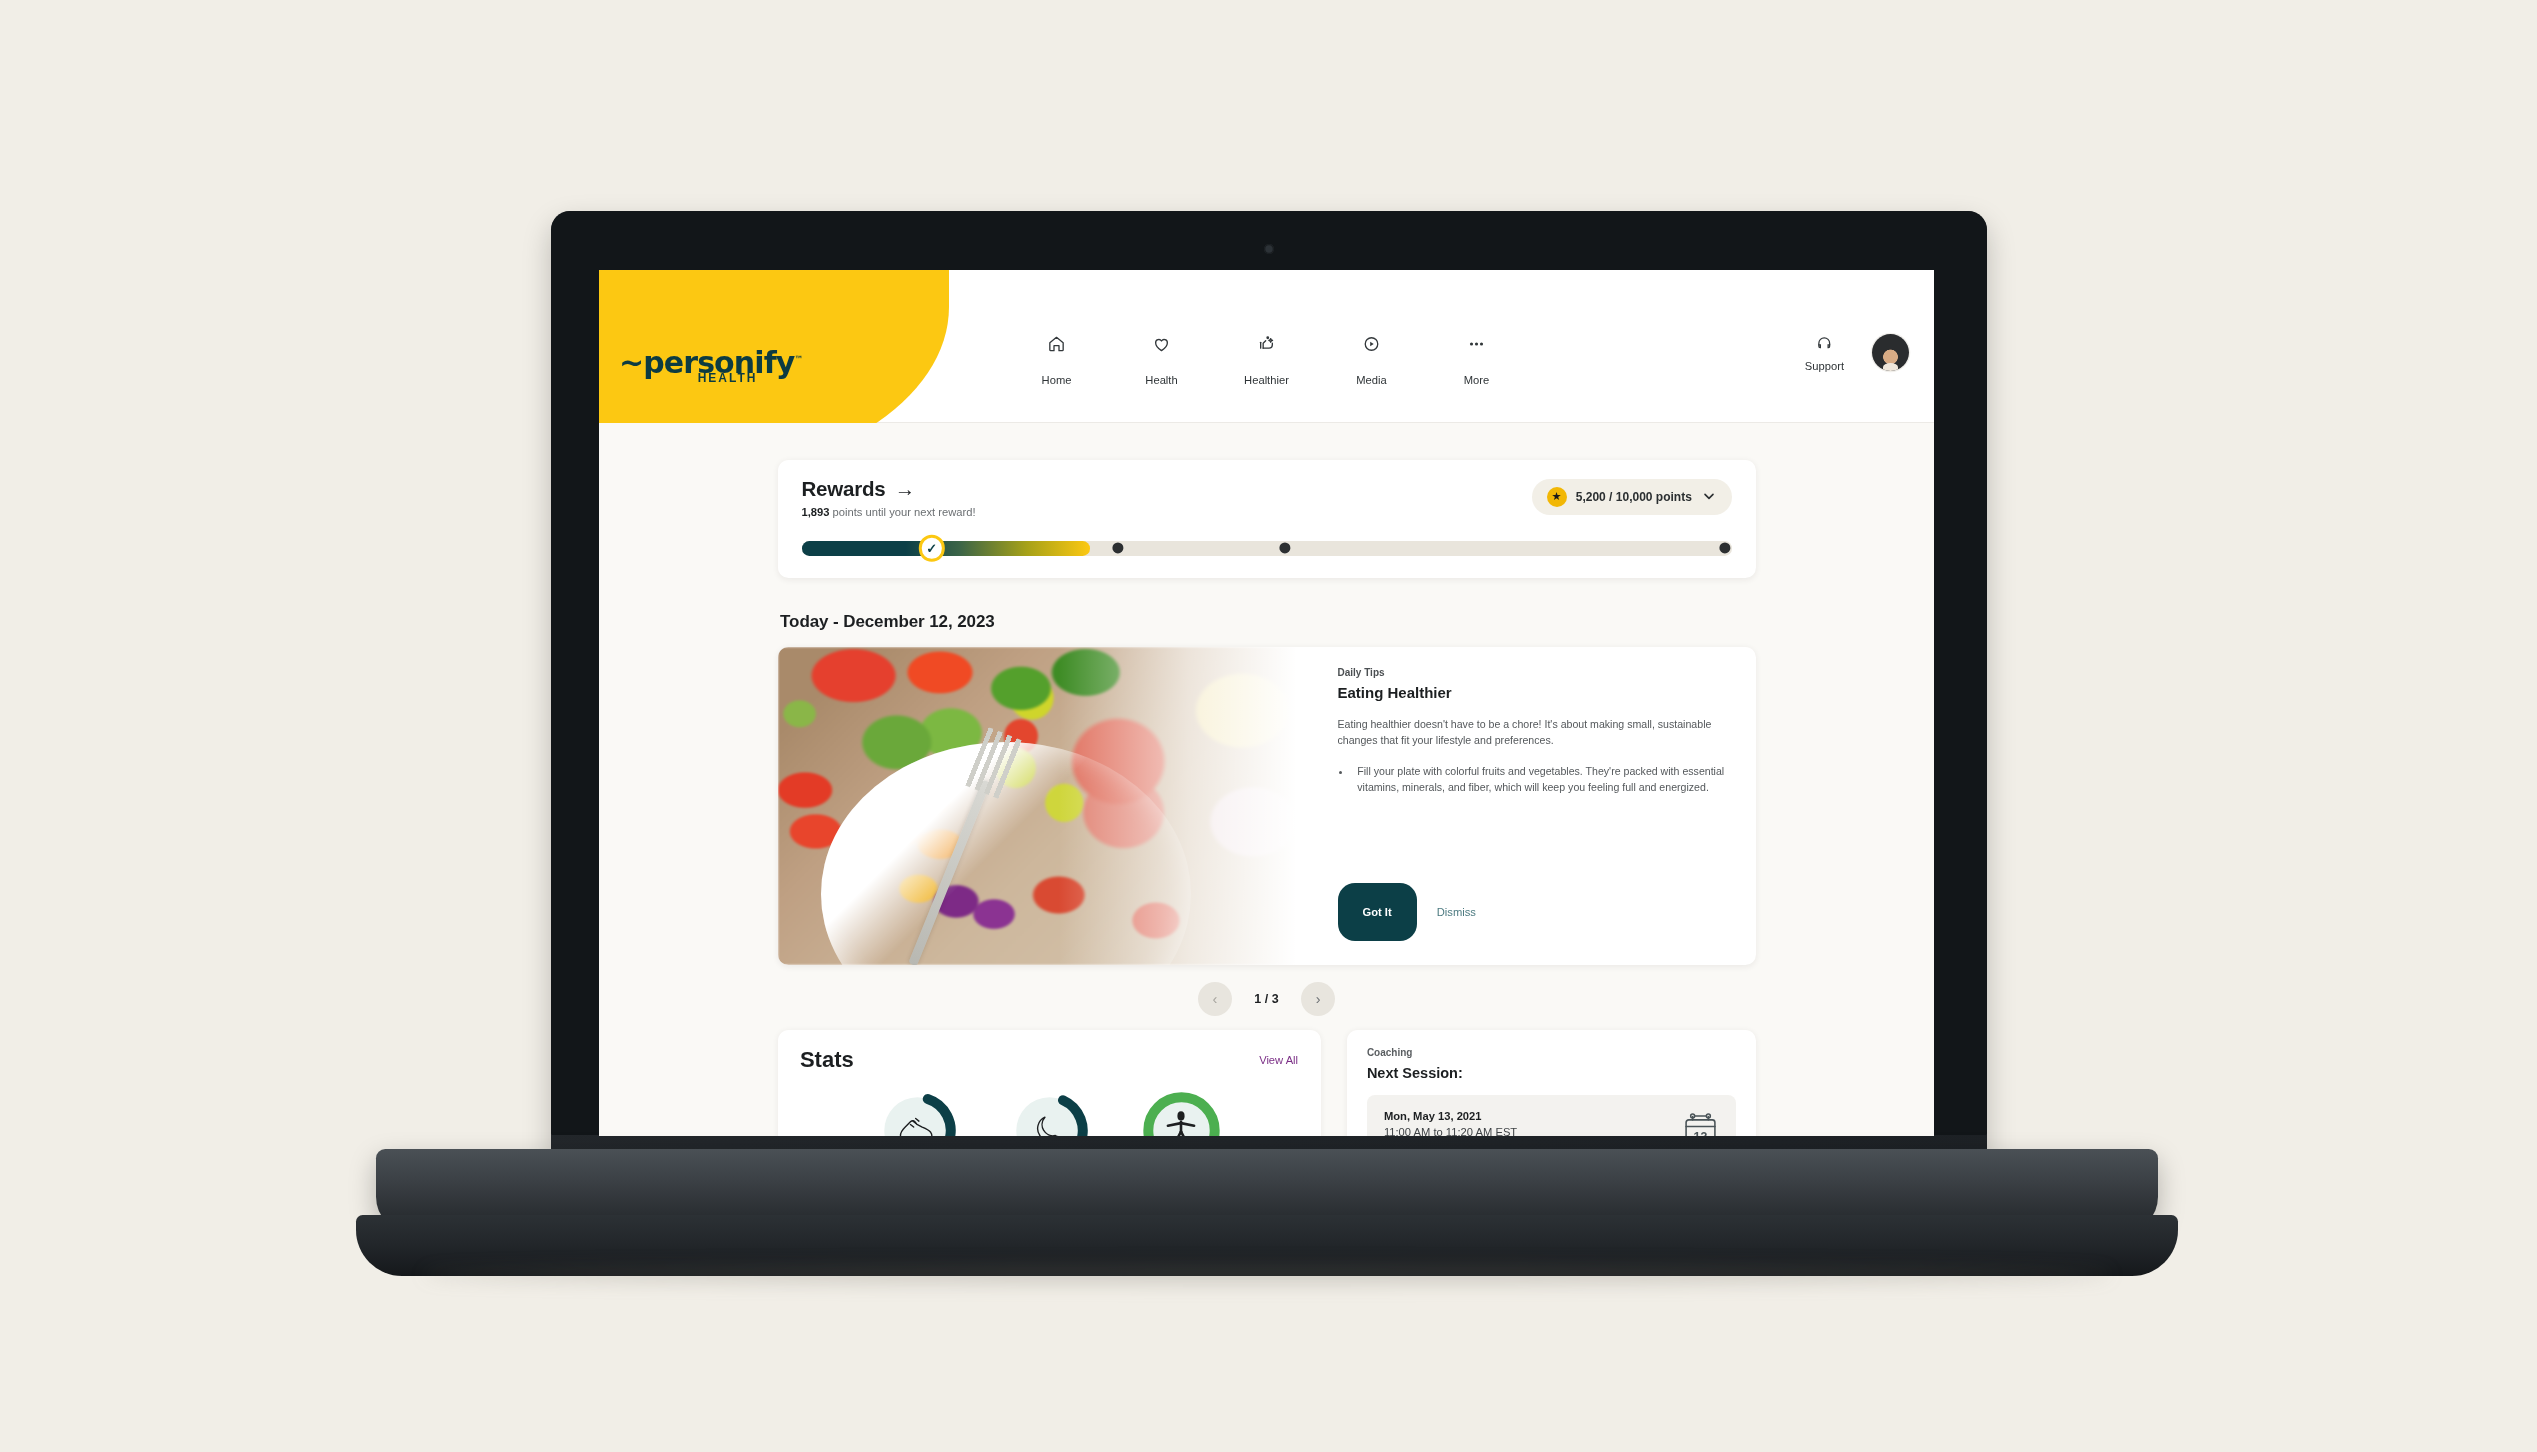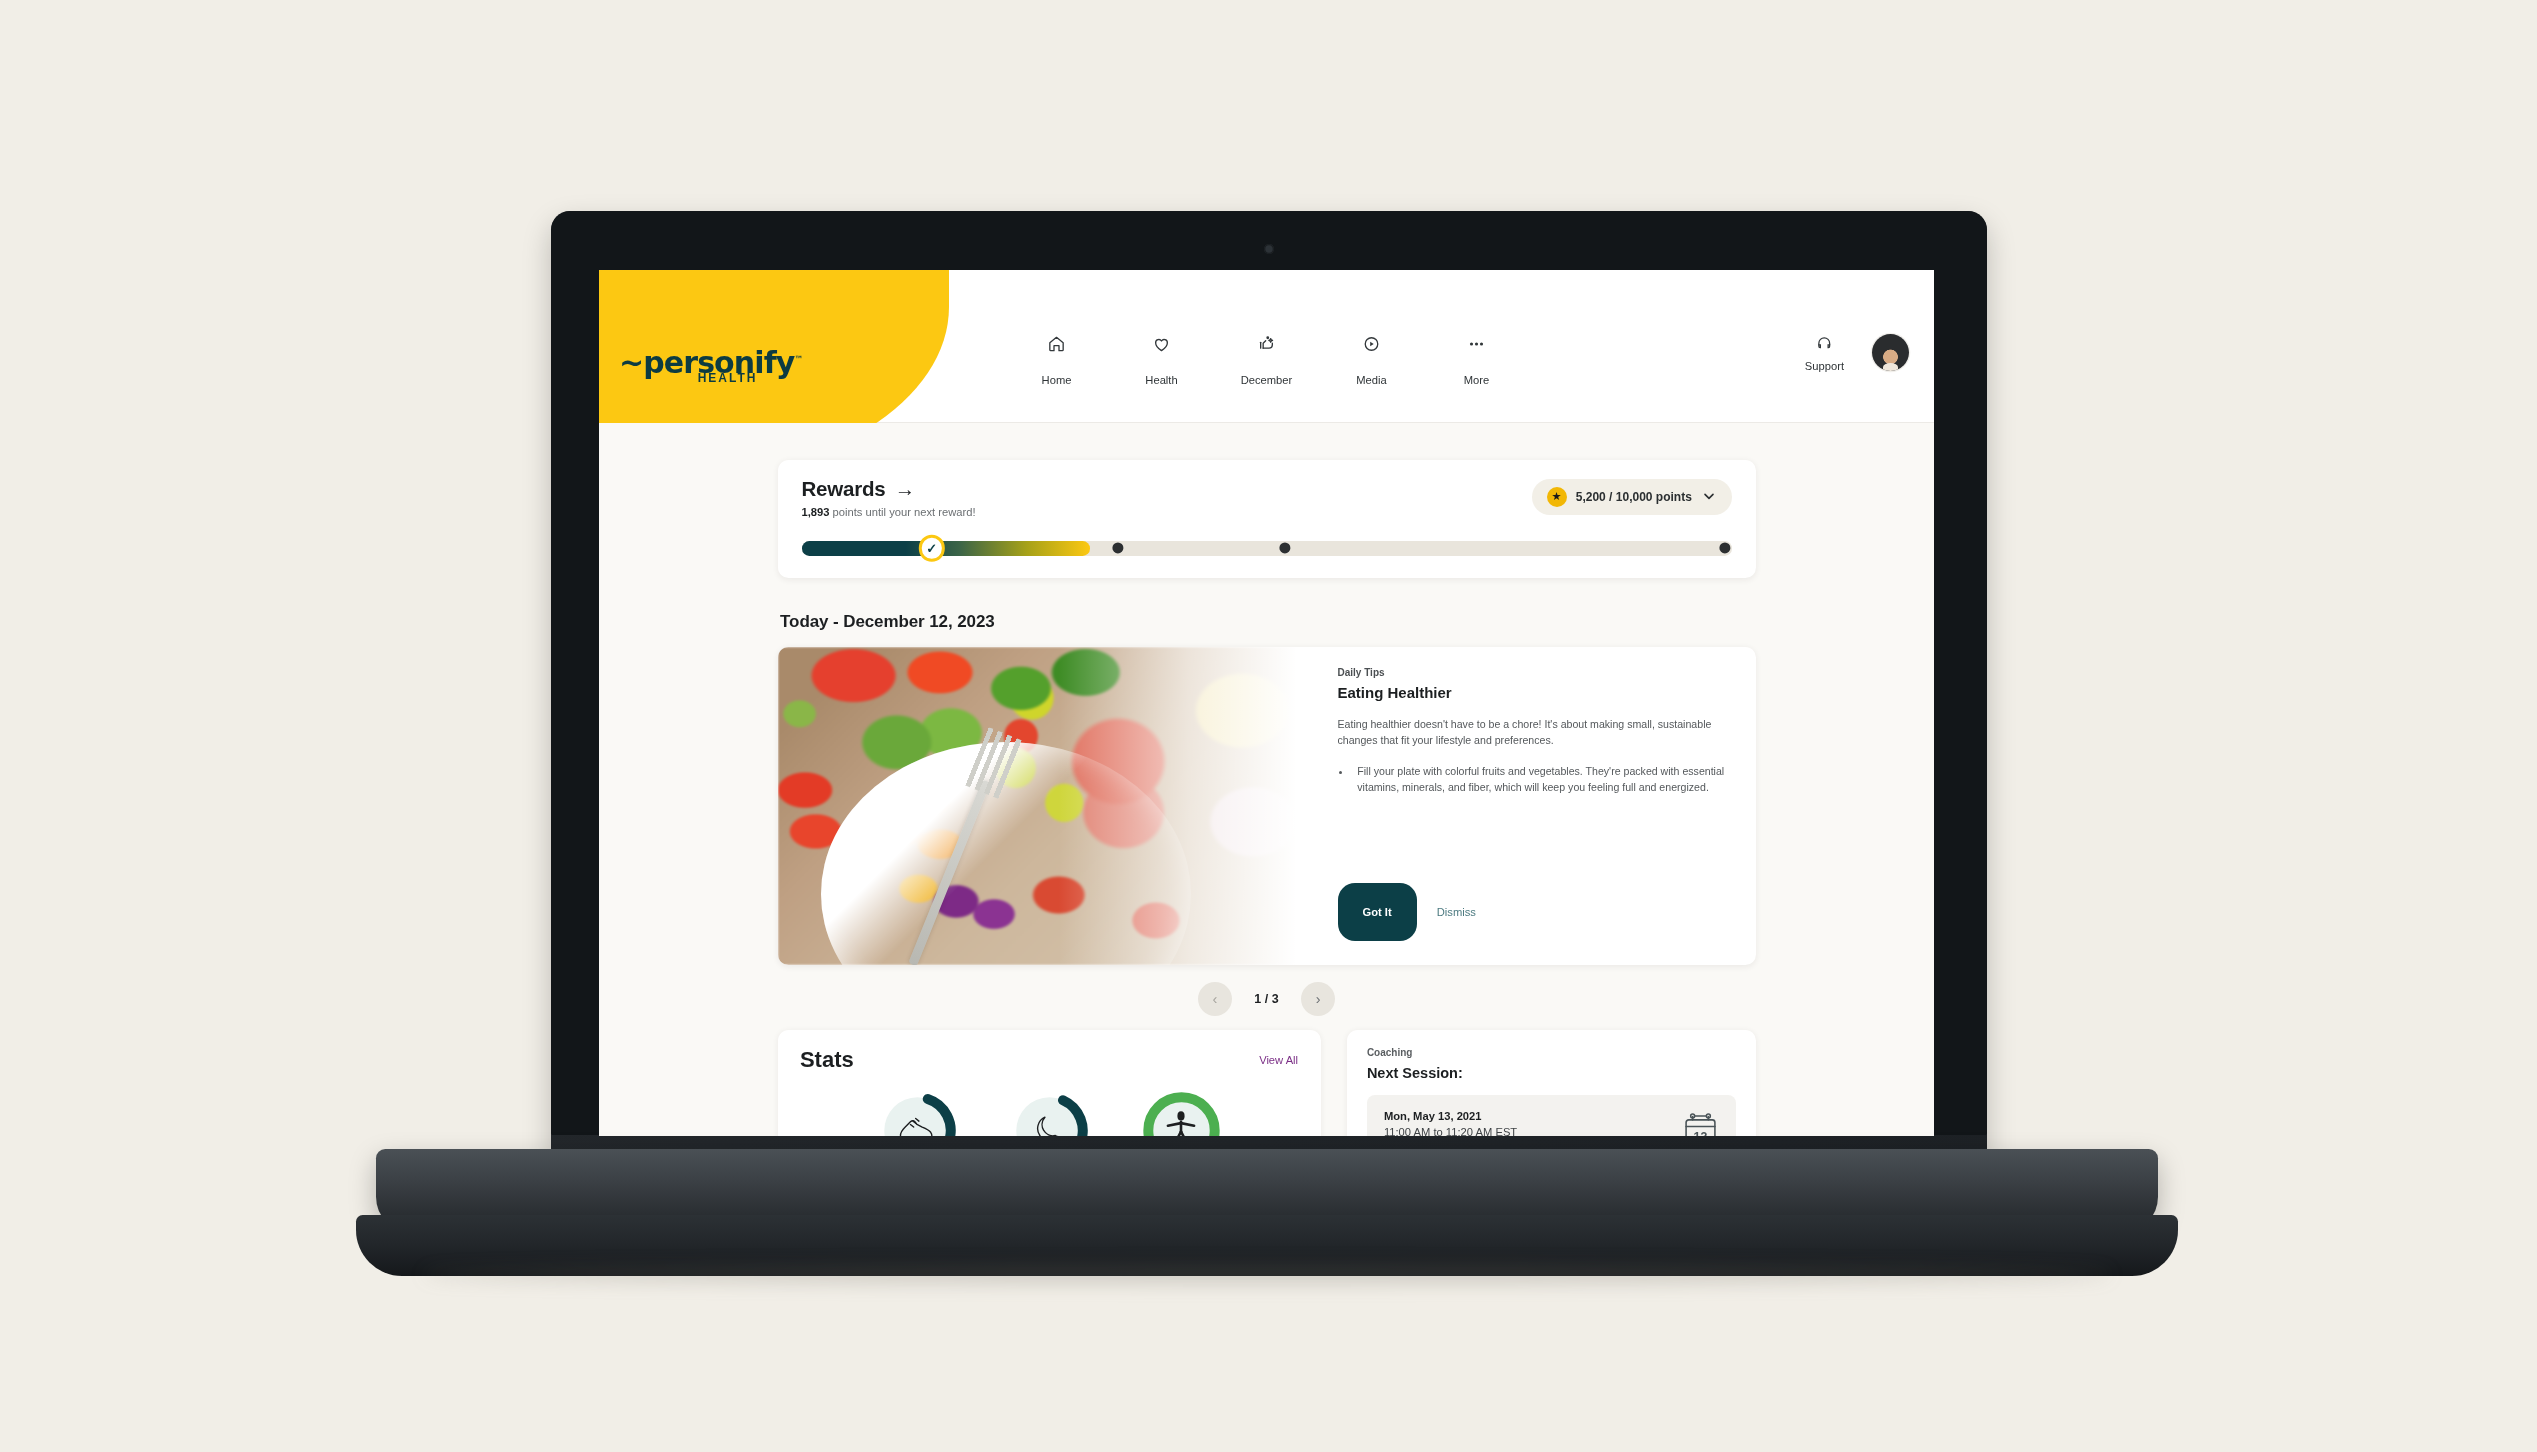--- a/index.html
+++ b/index.html
@@ -358,21 +358,21 @@
         <div class="nav-item">
           <span>
             <svg width="20" height="20" viewBox="0 0 24 24" fill="none" stroke="#33383b" stroke-width="1.6" stroke-linecap="round" stroke-linejoin="round">
                 <path d="M5 10v7"></path>
                 <path d="M8 17h7a4 4 0 0 0 4-4v-2"></path>
                 <path d="M8 17v-6l3-3"></path>
                 <path d="M17 5.5 17.7 7l1.5.7-1.5.7-.7 1.5-.7-1.5L14.8 7.7 16.3 7z"></path>
                 <circle cx="13.5" cy="4.5" r=".9"></circle>
               </svg>
           </span>
-          <span class="nav-label">December</span>
+          <span class="nav-label">Healthier</span>
         </div>
         <div class="nav-item">
           <span>
             <svg width="20" height="20" viewBox="0 0 24 24" fill="none" stroke="#33383b" stroke-width="1.6">
                 <circle cx="12" cy="12" r="7.5"></circle>
                 <path d="M10.4 9.3 14.6 12l-4.2 2.7z" fill="#33383b" stroke="none"></path>
               </svg>
           </span>
           <span class="nav-label">Media</span>
         </div>

